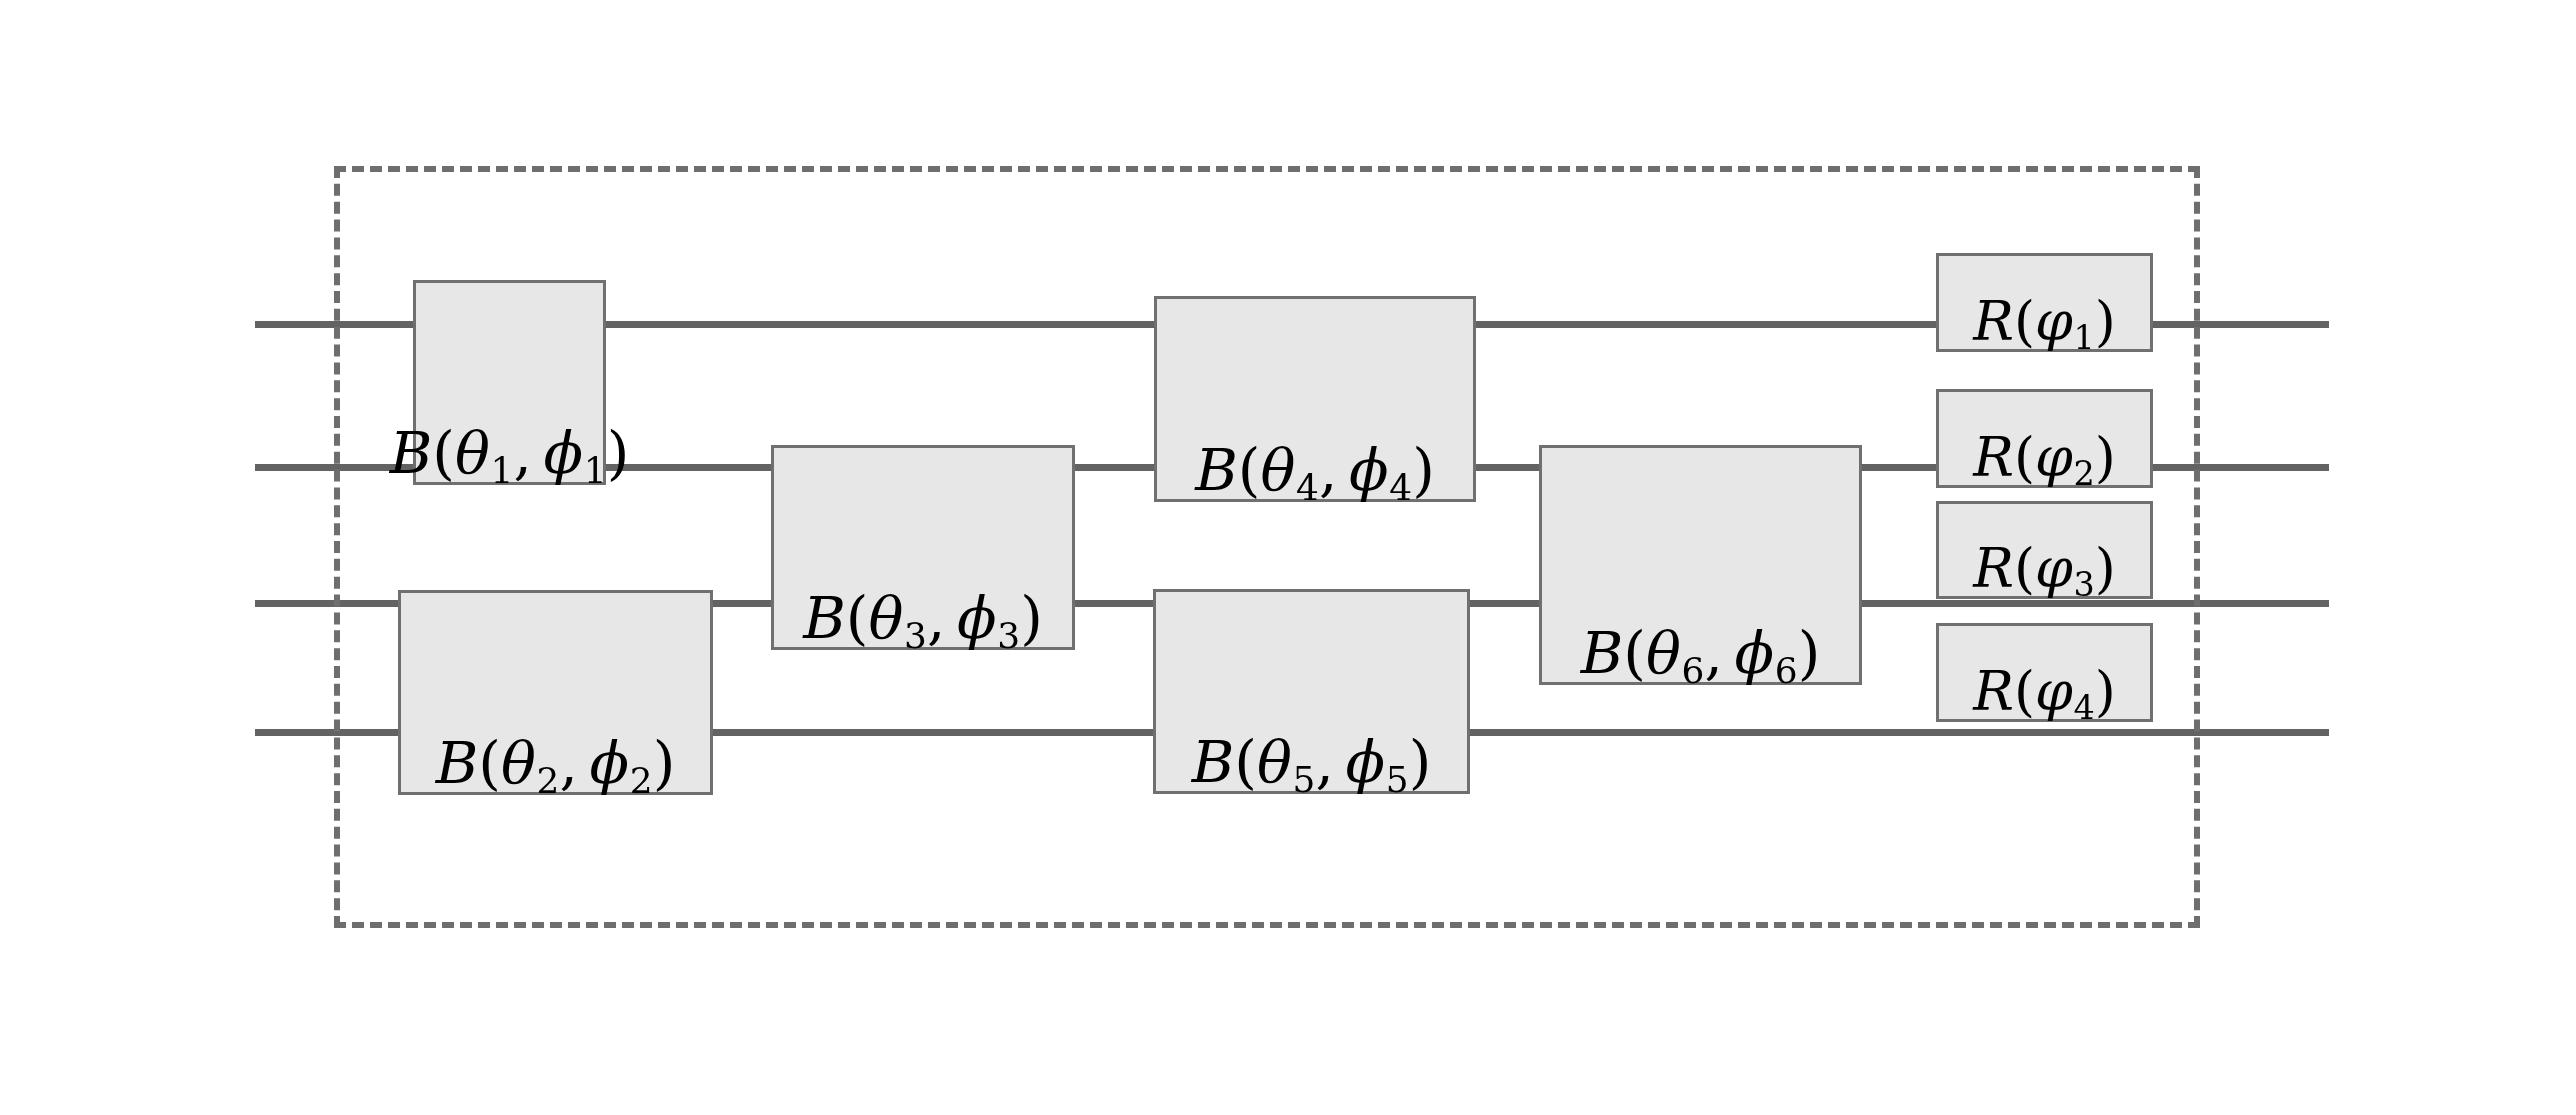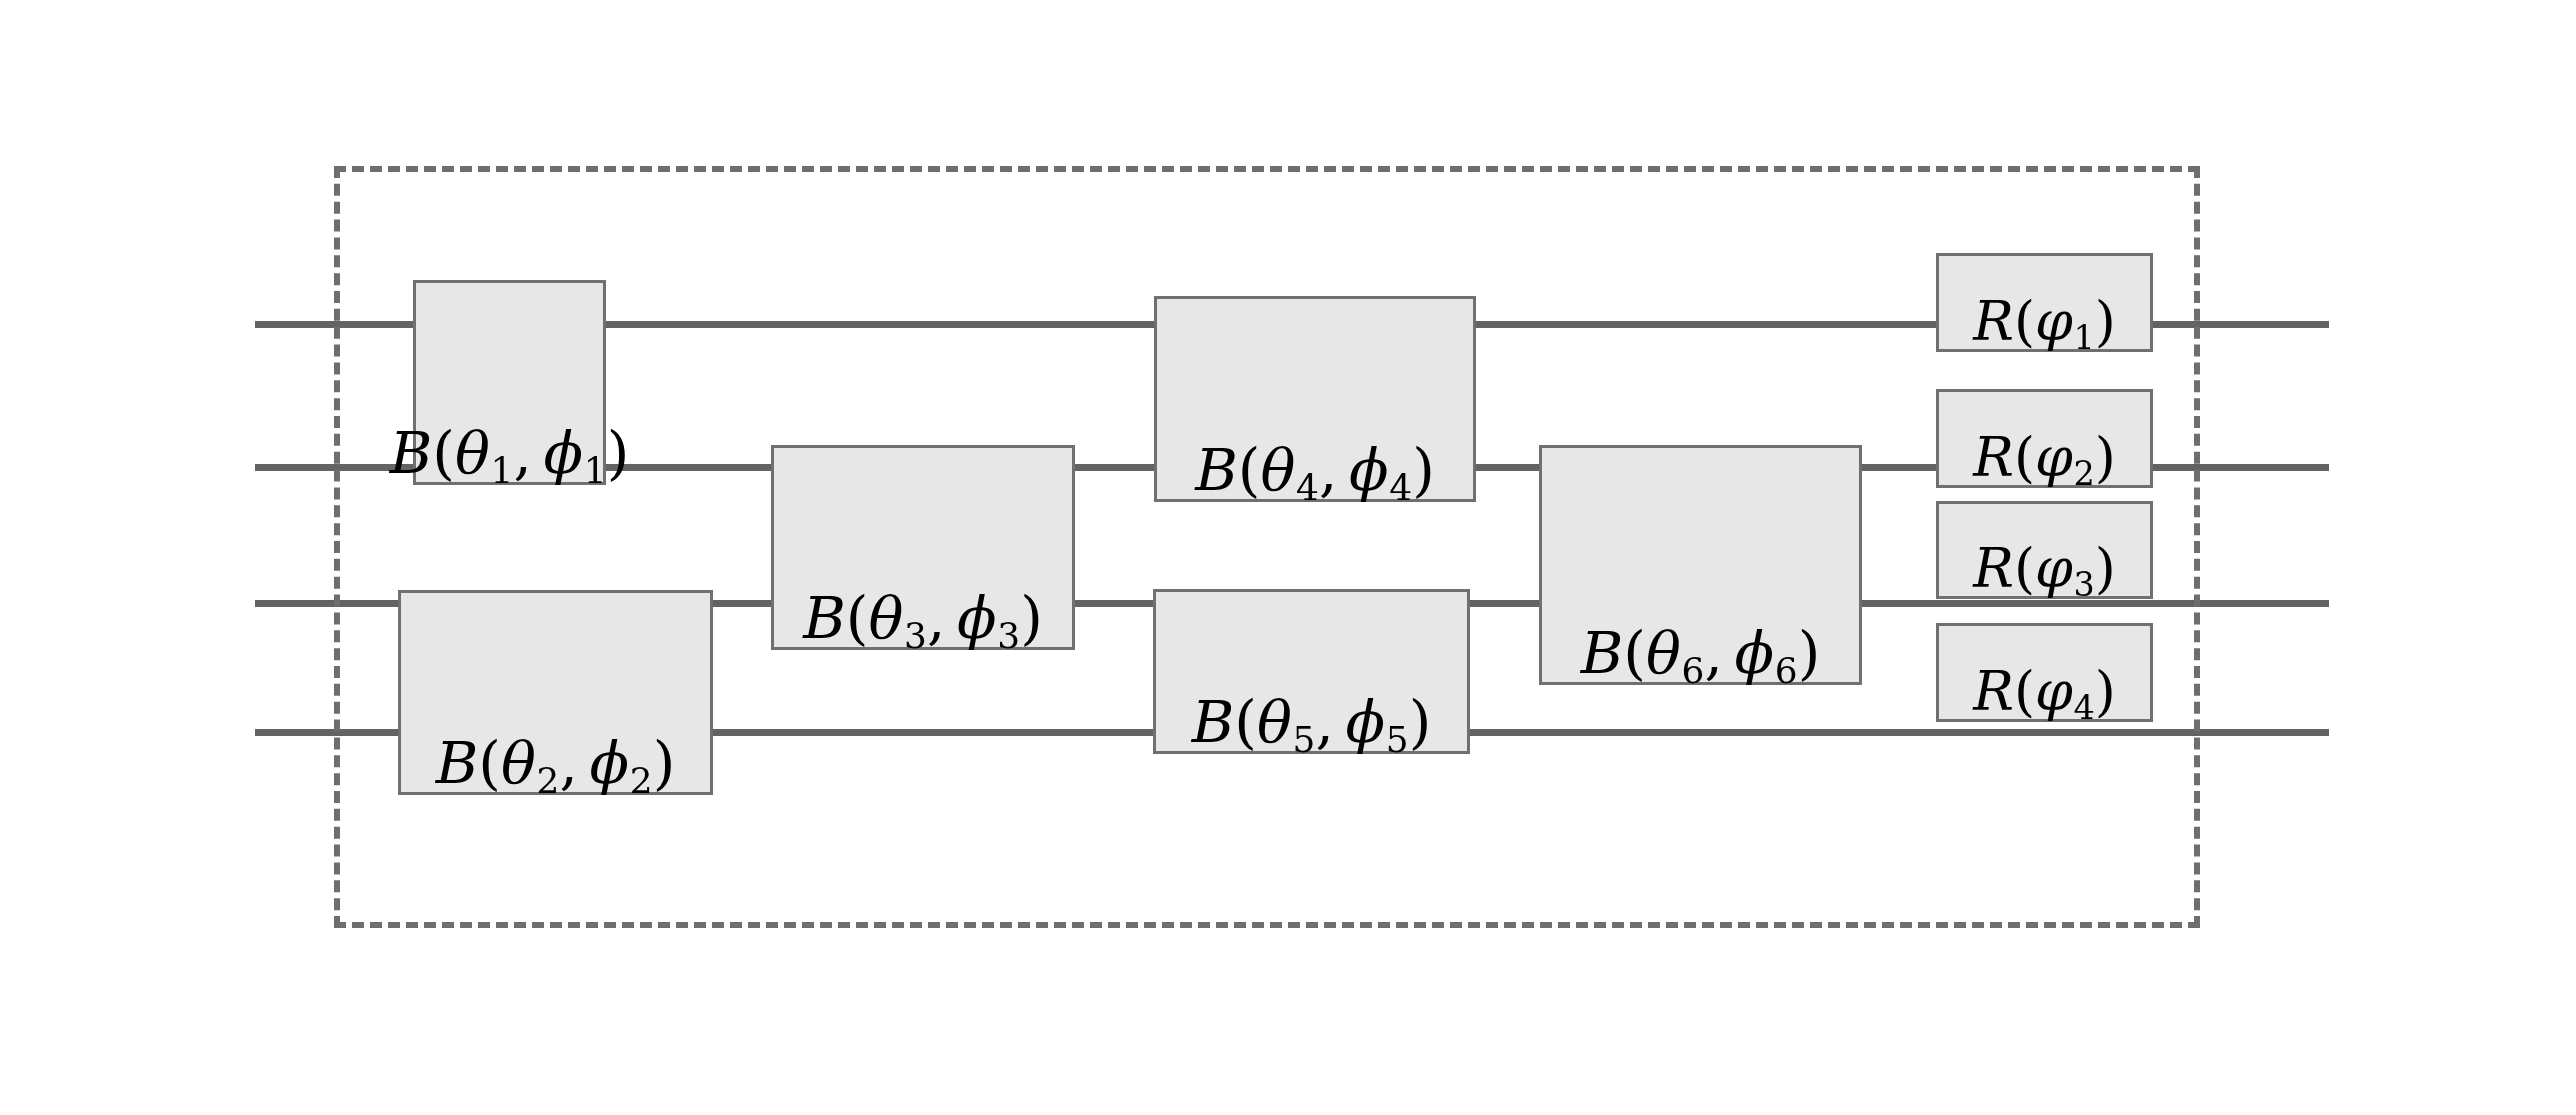--- a/index.html
+++ b/index.html
@@ -82,21 +82,21 @@
   </div>
   <div class="gate gate-b" id="b1" style="left: 398px; top: 590px; width: 315px; height: 205px; background: rgb(231, 231, 231); border-color: rgb(112, 112, 112);">
     <span class="lbl"><span class="up">B</span><span class="paren">(</span><span class="up">θ</span><sub>2</sub><span class="paren">, </span><span class="up">ϕ</span><sub>2</sub><span class="paren">)</span></span>
   </div>
   <div class="gate gate-b" id="b2" style="left: 771px; top: 445px; width: 304px; height: 205px; background: rgb(231, 231, 231); border-color: rgb(112, 112, 112);">
     <span class="lbl"><span class="up">B</span><span class="paren">(</span><span class="up">θ</span><sub>3</sub><span class="paren">, </span><span class="up">ϕ</span><sub>3</sub><span class="paren">)</span></span>
   </div>
   <div class="gate gate-b" id="b3" style="left: 1154px; top: 296px; width: 322px; height: 206px; background: rgb(231, 231, 231); border-color: rgb(112, 112, 112);">
     <span class="lbl"><span class="up">B</span><span class="paren">(</span><span class="up">θ</span><sub>4</sub><span class="paren">, </span><span class="up">ϕ</span><sub>4</sub><span class="paren">)</span></span>
   </div>
-  <div class="gate gate-b" id="b4" style="left: 1153px; top: 589px; width: 317px; height: 165px; background: rgb(231, 231, 231); border-color: rgb(112, 112, 112);">
+  <div class="gate gate-b" id="b4" style="left: 1153px; top: 589px; width: 317px; height: 205px; background: rgb(231, 231, 231); border-color: rgb(112, 112, 112);">
     <span class="lbl"><span class="up">B</span><span class="paren">(</span><span class="up">θ</span><sub>5</sub><span class="paren">, </span><span class="up">ϕ</span><sub>5</sub><span class="paren">)</span></span>
   </div>
   <div class="gate gate-b" id="b5" style="left: 1539px; top: 445px; width: 323px; height: 240px; background: rgb(231, 231, 231); border-color: rgb(112, 112, 112);">
     <span class="lbl"><span class="up">B</span><span class="paren">(</span><span class="up">θ</span><sub>6</sub><span class="paren">, </span><span class="up">ϕ</span><sub>6</sub><span class="paren">)</span></span>
   </div>
 
   <div class="gate gate-r" id="r0" style="left: 1936px; top: 253px; width: 217px; height: 99px; background: rgb(231, 231, 231); border-color: rgb(112, 112, 112);">
     <span class="lbl"><span class="up">R</span><span class="paren">(</span><span class="up">φ</span><sub>1</sub><span class="paren">)</span></span>
   </div>
   <div class="gate gate-r" id="r1" style="left: 1936px; top: 377px; width: 217px; height: 99px; background: rgb(231, 231, 231); border-color: rgb(112, 112, 112); margin-top: 12px;">

